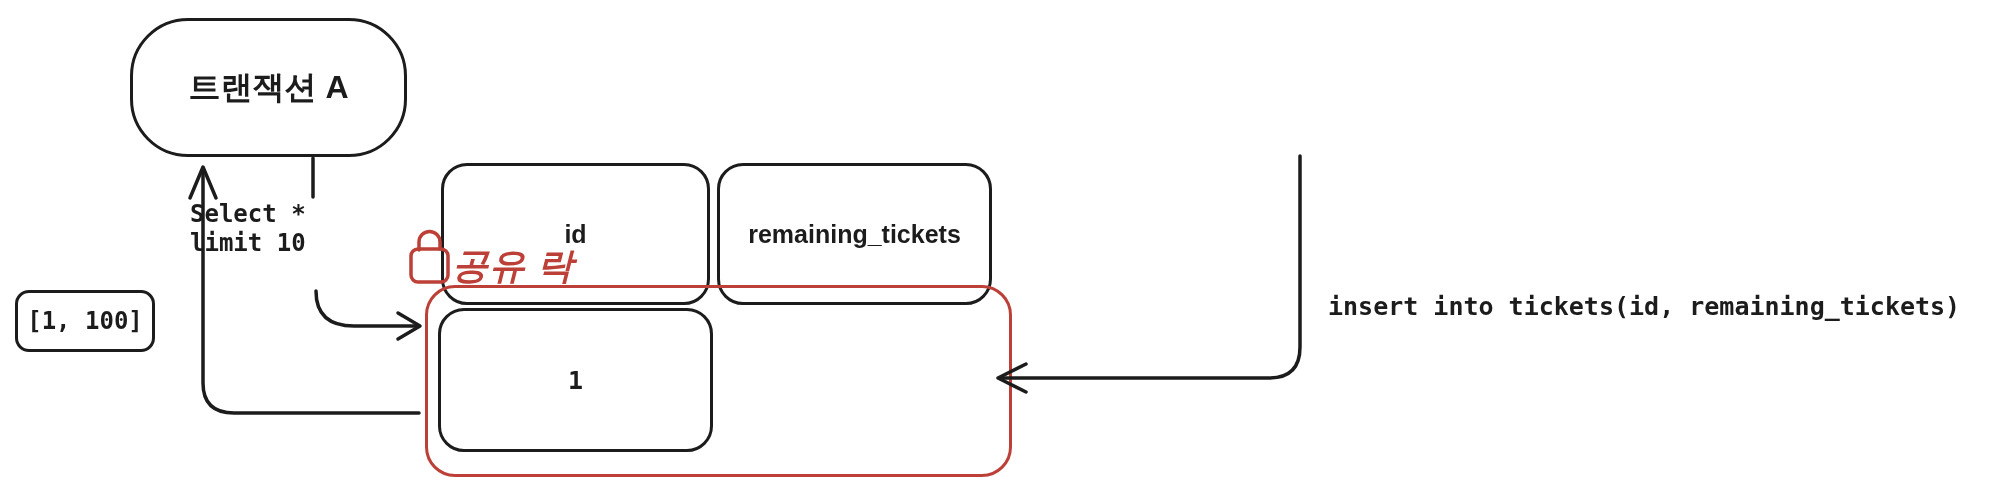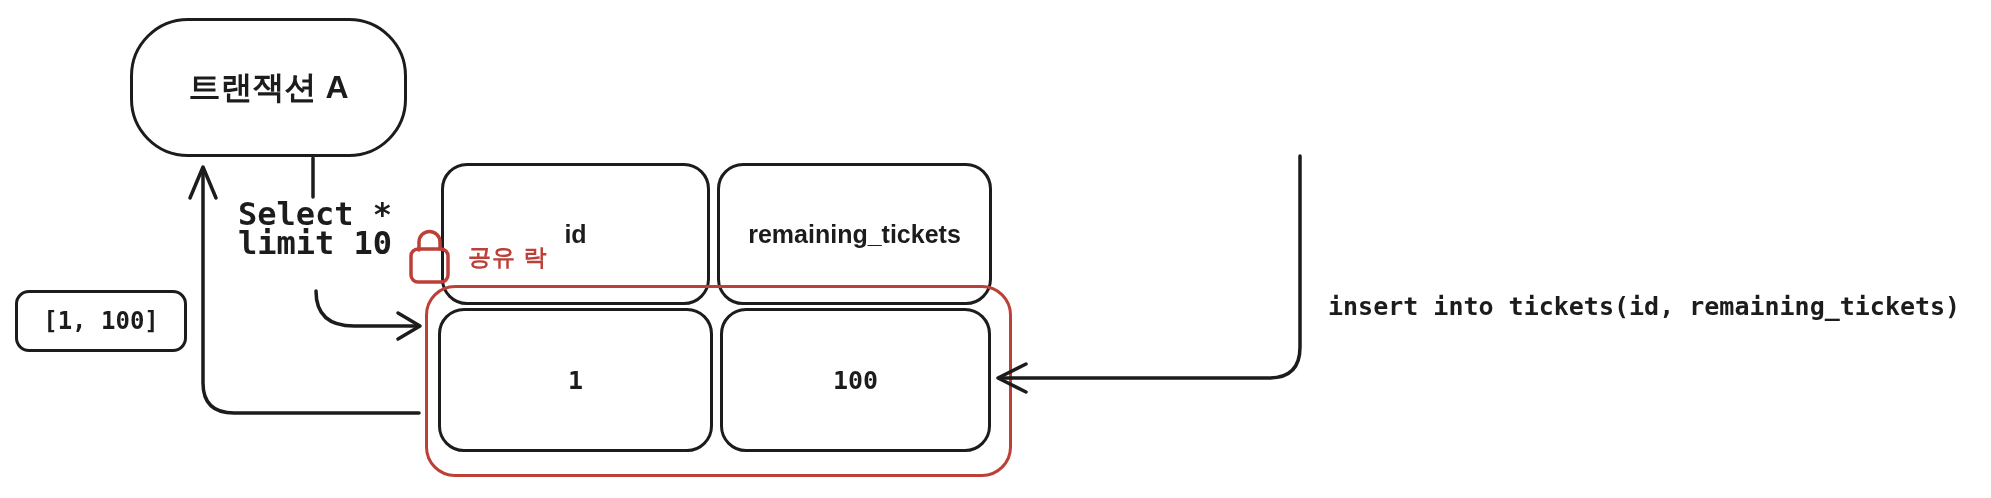--- a/index.html
+++ b/index.html
@@ -24,25 +24,25 @@
     display:flex;align-items:center;justify-content:center;
     font-weight:700;font-size:32px;
     background:#fff;
     box-sizing:border-box;
   }
   .stadium-a{left:130px;top:18px;width:277px;height:139px;}
   .stadium-b{left:1162px;top:17px;width:278px;height:138px;}
   .mono{font-family:"DejaVu Sans Mono","Liberation Mono",monospace;}
   .sql-select{
     position:absolute;left:190px;top:200px;width:250px;
-    text-align:center;font-size:32px;line-height:29px;
+    text-align:left;font-size:24px;line-height:29px;
     font-weight:700;
   }
   .result-box{
-    position:absolute;left:15px;top:290px;width:172px;height:62px;
+    position:absolute;left:15px;top:290px;width:140px;height:62px;
     border:3.5px solid var(--ink);border-radius:14px;
     display:flex;align-items:center;justify-content:center;
     font-size:24px;font-weight:700;background:#fff;box-sizing:border-box;
   }
   .cell{
     position:absolute;
     border:3.5px solid var(--ink);
     border-radius:26px;
     display:flex;align-items:center;justify-content:center;
     background:#fff;box-sizing:border-box;
@@ -53,23 +53,24 @@
   .hdr-rt{left:717px;top:163px;width:275px;height:142px;}
   .dat-1{left:438px;top:308px;width:275px;height:144px;}
   .dat-2{left:720px;top:308px;width:271px;height:144px;}
   .lock-highlight{
     position:absolute;left:425px;top:285px;width:587px;height:192px;
     border:3px solid var(--accent);border-radius:30px;
     box-sizing:border-box;
     background:transparent;
   }
   .shared-lock-label{
-    position:absolute;left:468px;top:242px;
-    color:var(--accent);font-size:23px;font-weight:700;
+    position:absolute;left:452px;top:242px;
+    color:var(--accent);font-size:36px;font-weight:700;
     letter-spacing:1px;
+    font-style:italic;
   }
   .sql-insert{
     position:absolute;left:1328px;top:248px;
     font-size:25px;line-height:37px;font-weight:700;
     white-space:nowrap;
     margin-top:40px;
   }
   svg.overlay{
     position:absolute;left:0;top:0;
     pointer-events:none;
@@ -107,23 +108,20 @@
   </div>
   <div class="cell header hdr-rt">
     <span>remaining_tickets</span>
   </div>
 
   <div class="lock-highlight"></div>
 
   <div class="cell data dat-1 mono">
     <span>1</span>
   </div>
-  <div class="cell data dat-2 mono">
-    <span>100</span>
-  </div>
 
   <div class="shared-lock-label">공유 락</div>
 
   <div class="sql-insert mono">
     <div>insert into tickets(id, remaining_tickets)</div>
   </div>
 
   <svg class="overlay" width="1991" height="498" viewBox="0 0 1991 498">
 
     <path class="stroke" d="M313 158 L313 197"></path>

